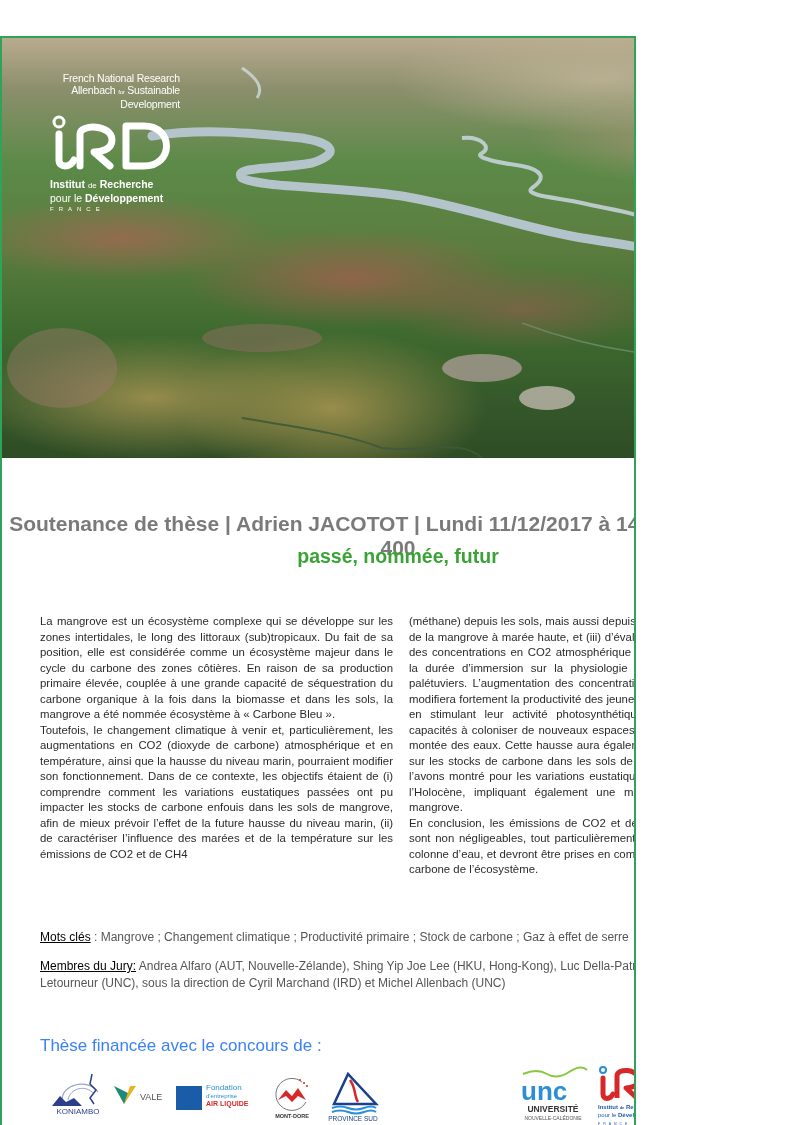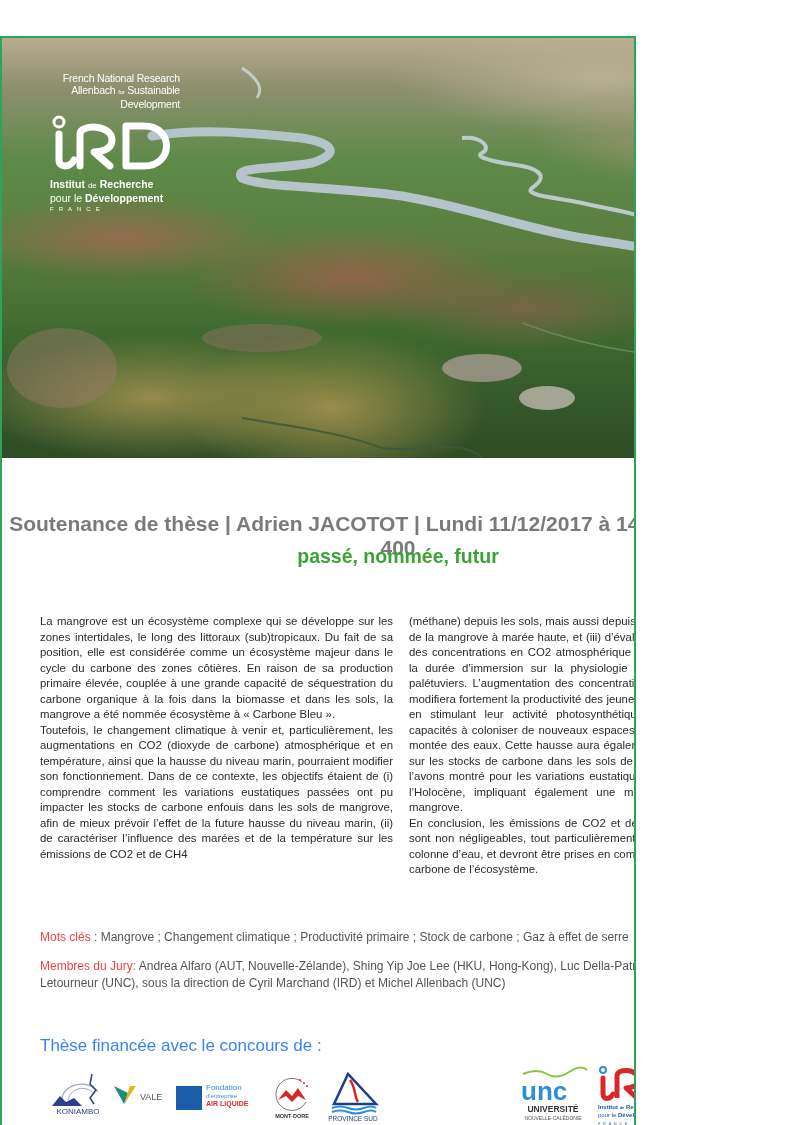--- a/index.html
+++ b/index.html
@@ -34,21 +34,21 @@
   .title { position: absolute; left: 40px; top: 504px; width: 712px; text-align: center; font-size: 19.5px; font-weight: bold; color: #3aa335; line-height: 29px; }
 
   
   .cols { position: absolute; left: 38px; top: 576px; width: 722px; display: flex; gap: 16px; }
   .col { width: 353px; font-size: 11.4px; line-height: 15.5px; color: #2a2a2a; text-align: justify; hyphens: manual; }
   .col p { margin: 0; }
 
   
   .keywords { position: absolute; left: 38px; top: 892px; width: 730px; font-size: 12px; color: #555; }
   .jury { position: absolute; left: 38px; top: 920px; width: 730px; font-size: 12px; line-height: 17px; color: #555; }
-  .lbl-green { color: #ef4444; }
+  .lbl-green { color: #000000; text-decoration: underline; }
 
   .funded { position: absolute; left: 38px; top: 998px; font-size: 17px; color: #3b82f6; }
 
   
   .sponsors { position: absolute; left: 44px; top: 1030px; width: 340px; height: 60px; }
   .sp { position: absolute; }
   .sp-koniambo { left: 2px; top: 2px; width: 60px; height: 48px; }
   .sp-vale { left: 66px; top: 14px; width: 60px; height: 26px; }
   .sp-air { left: 130px; top: 12px; width: 95px; height: 32px; }
   .sp-montdore { left: 226px; top: 6px; width: 40px; height: 48px; }

